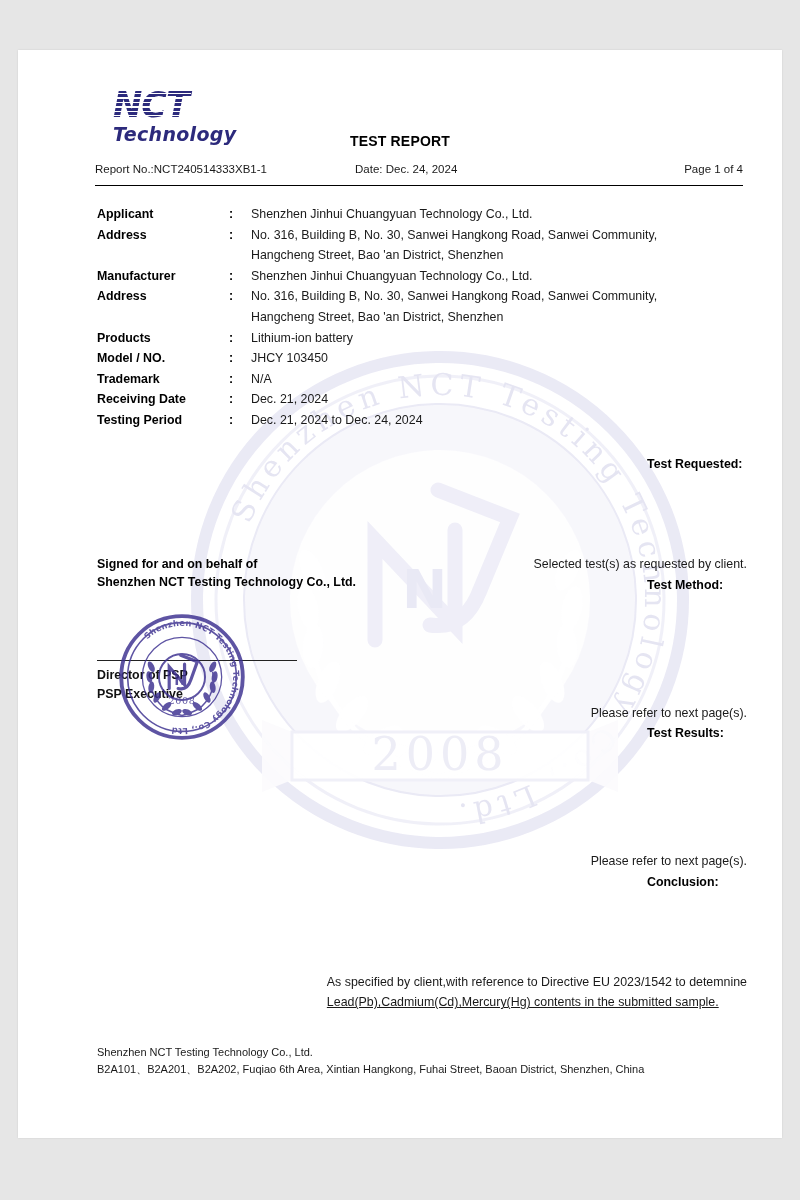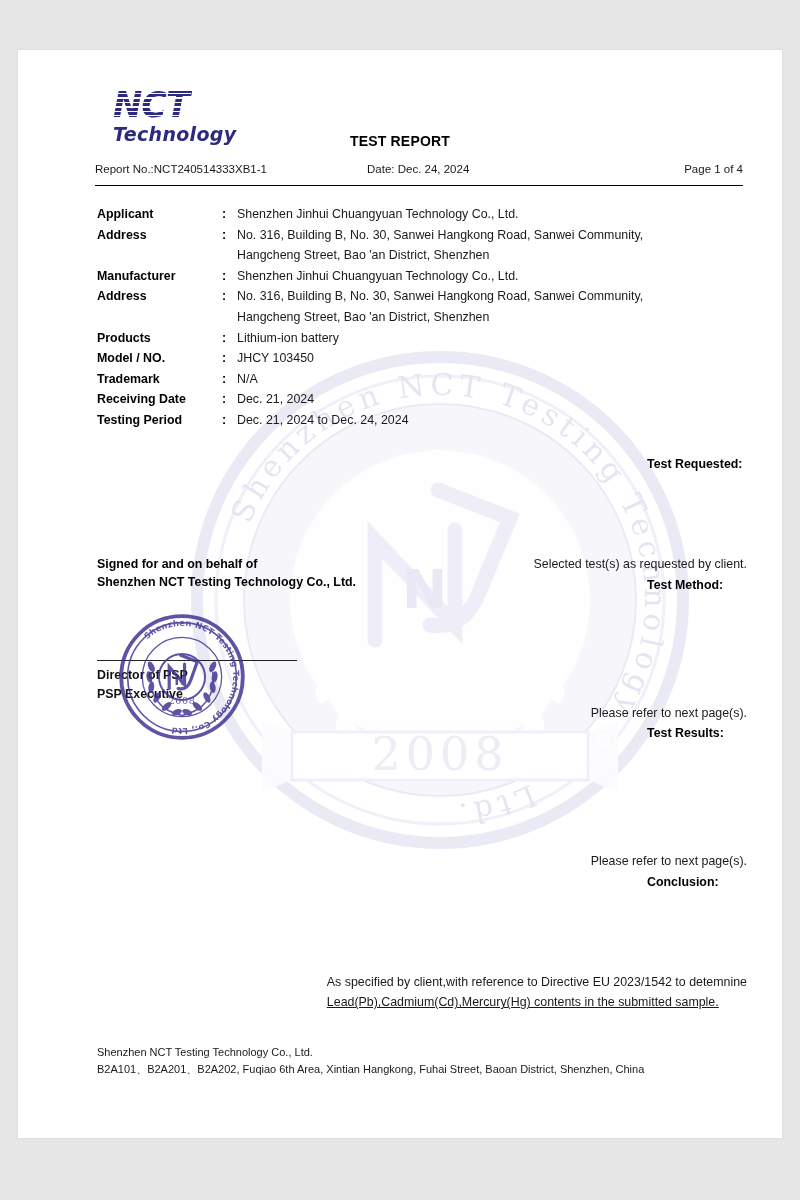--- a/index.html
+++ b/index.html
@@ -114,36 +114,37 @@
     position: absolute;
     left: 77px;
     top: 113px;
     width: 648px;
     height: 22px;
     border-bottom: 1.6px solid #000;
     font-size: 11.5px;
     color: #1a1a1a;
   }
   #meta-row .m-left   { position: absolute; left: 0;     top: 0; }
-  #meta-row .m-center { position: absolute; left: 272px; top: 0; }
+  #meta-row .m-center { position: absolute; left: 260px; top: 0; }
   #meta-row .m-right  { position: absolute; right: 0;    top: 0; }
 
   
   #info-table {
     position: absolute;
     left: 79px;
     top: 154px;
     width: 650px;
     font-size: 12.4px;
     color: #111;
   }
   .info-row {
     display: flex;
     align-items: flex-start;
     min-height: 20.6px;
+    gap: 7px;
   }
   .info-label {
     width: 125px;
     flex: 0 0 125px;
     font-weight: bold;
     color: #000;
     font-size: 12.4px;
     line-height: 20.6px;
   }
   .info-colon {

